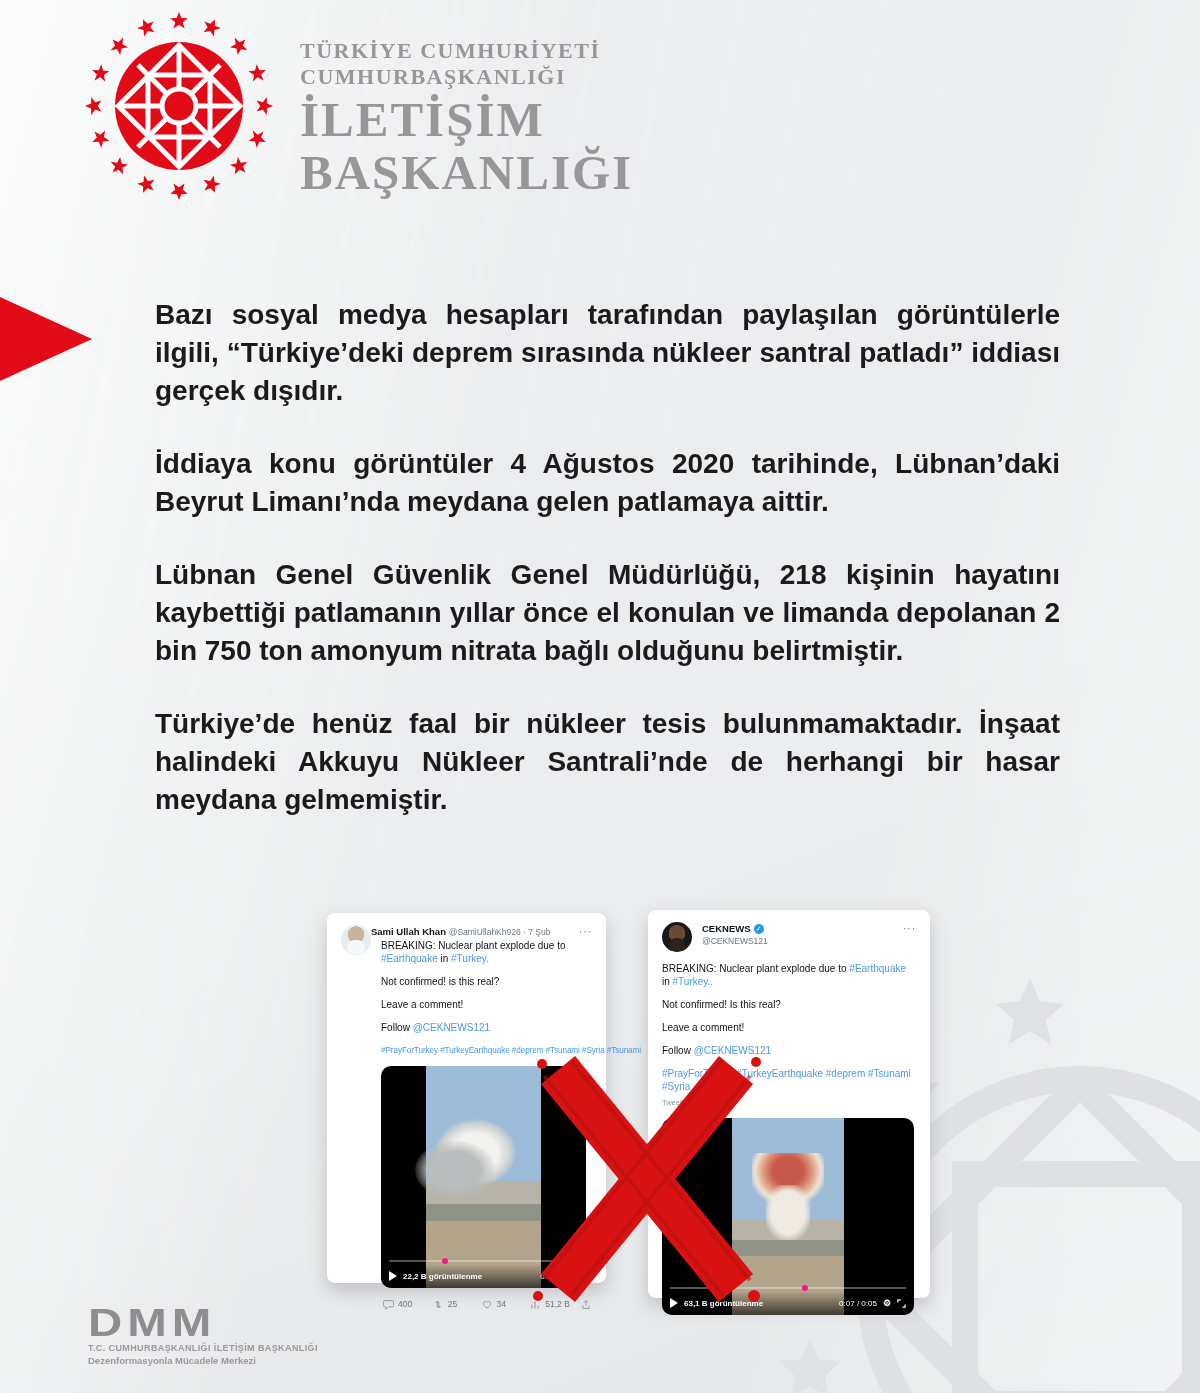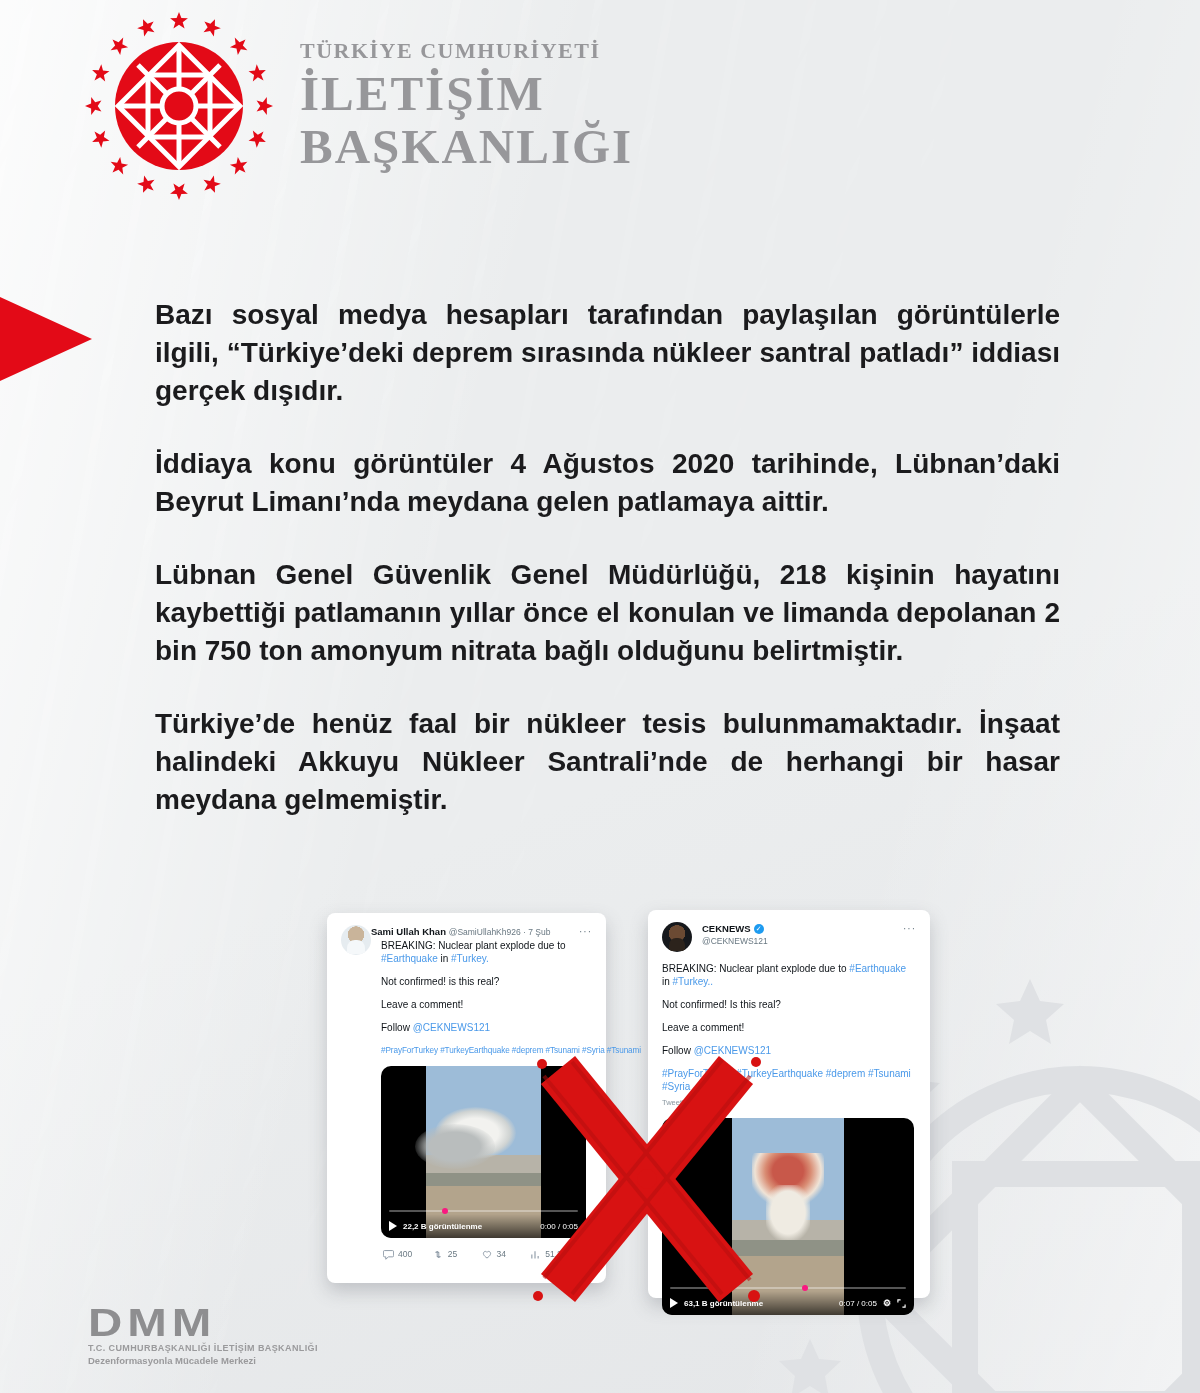--- a/index.html
+++ b/index.html
@@ -62,21 +62,21 @@
     color:#fff;font-size:7px;line-height:10px;text-align:center;vertical-align:1px;margin-left:3px;}
   .t-body{margin-top:8px;}
   .t1-indent{margin-left:40px;margin-top:-26px;}
   .t-line{margin-top:10px;}
   .link{color:#4a99e9;}
   .hashtags1{font-size:8.2px;letter-spacing:-.1px;white-space:nowrap;}
   .translate{color:#8a97a0;font-size:7.5px;margin-top:3px;}
 
   
   .video{position:relative;background:#000;border-radius:10px;overflow:hidden;margin-top:9px;}
-  .v1{width:205px;height:172px;}
+  .v1{width:205px;height:222px;}
   .v2{width:252px;height:197px;}
   .v-center{position:absolute;top:0;bottom:0;}
   .v1 .v-center{left:45px;width:115px;}
   .v2 .v-center{left:70px;width:112px;}
   .scene{width:100%;height:100%;position:relative;
     background:linear-gradient(#9dbcd8 0 52%, #b7b3a8 52% 62%, #8f9286 62% 70%, #b3a48c 70% 100%);}
   .smoke{position:absolute;border-radius:50%;}
   .smoke-a{left:8%;top:24%;width:70%;height:30%;
     background:radial-gradient(ellipse, #f2f2ef 0 40%, #cfd3d2 60%, transparent 72%);}
   .smoke-b{left:-10%;top:34%;width:70%;height:26%;
@@ -165,20 +165,21 @@
       <rect x="64" y="67" width="62" height="62"></rect>
       <path d="M95 40 L95 156 M37 98 L153 98"></path>
       <path d="M54 57 L136 139 M136 57 L54 139"></path>
     </g>
     <circle cx="95" cy="98" r="17" fill="#e30a17" stroke="#ffffff" stroke-width="5"></circle>
   </svg>
 </div>
 
 <div class="header-text">
   <div class="ht-small">TÜRKİYE CUMHURİYETİ</div>
+  <div class="ht-small">CUMHURBAŞKANLIĞI</div>
   <div class="ht-big">İLETİŞİM</div>
   <div class="ht-big">BAŞKANLIĞI</div>
 </div>
 
 <div class="red-arrow">
   <svg width="92" height="88" viewBox="0 0 92 88">
     <polygon points="0,2 92,44 0,86" fill="#e30a17"></polygon>
   </svg>
 </div>
 

